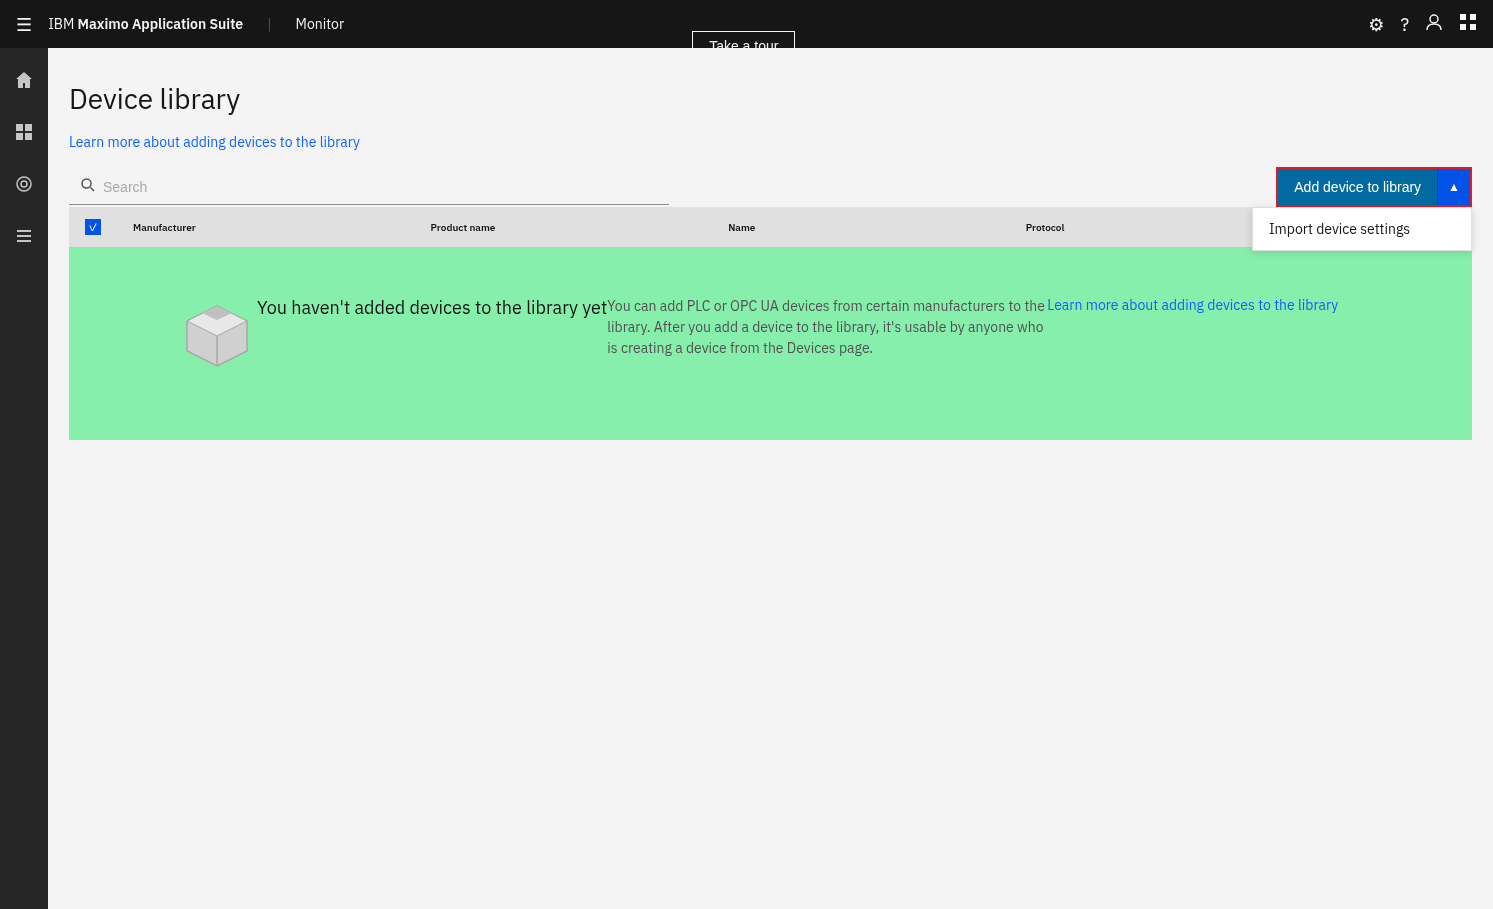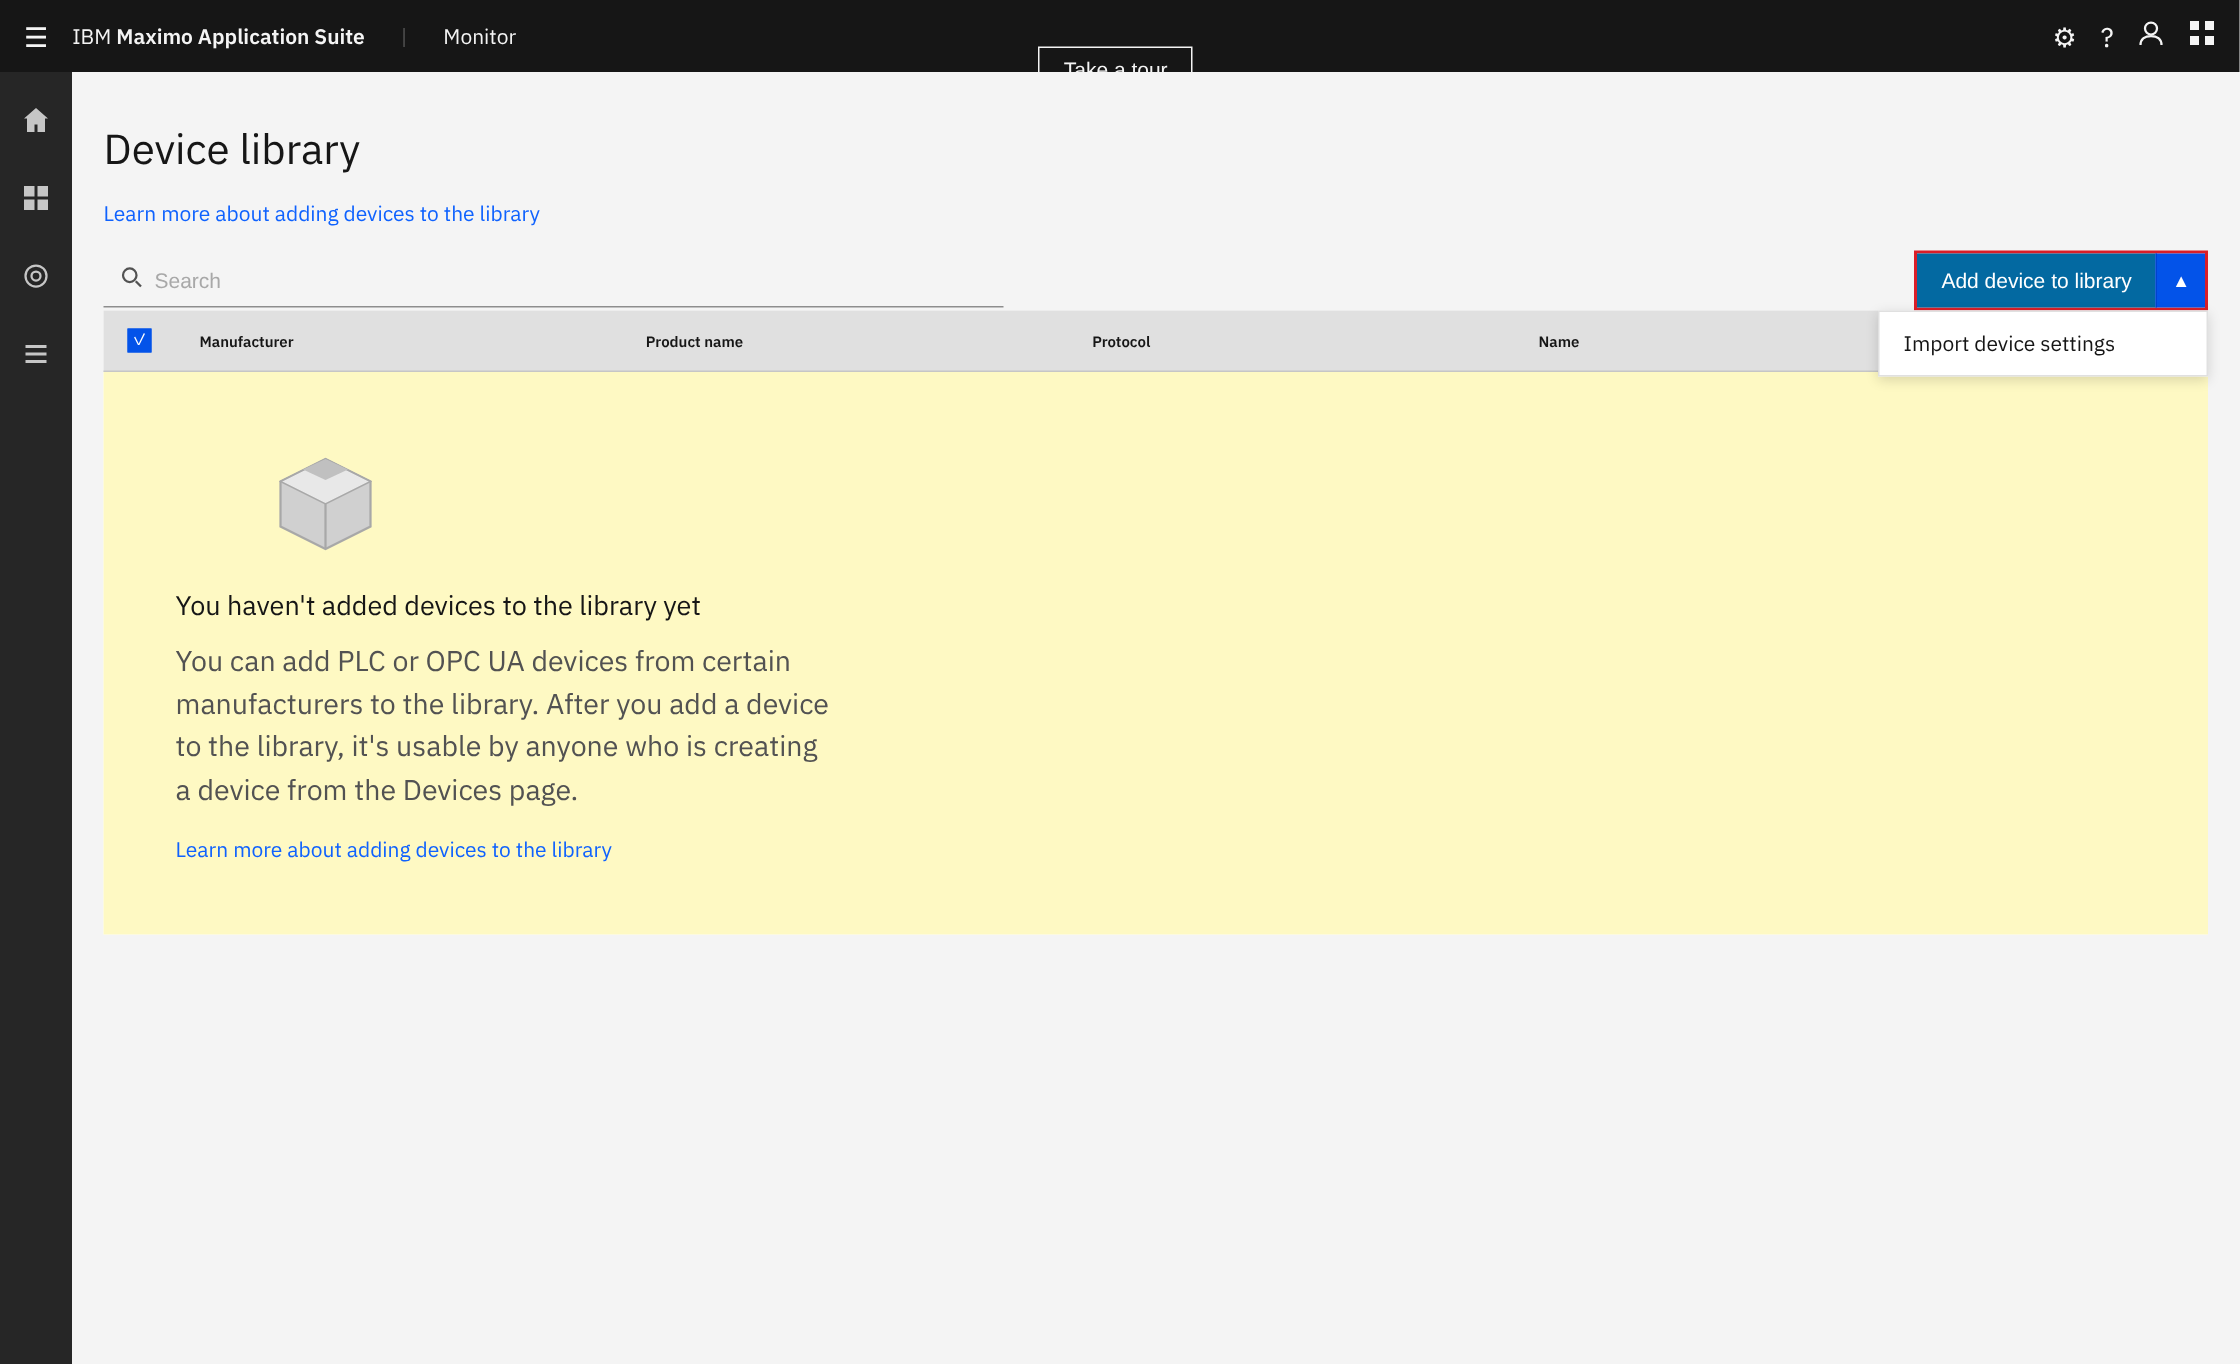--- a/index.html
+++ b/index.html
@@ -215,42 +215,42 @@
     }
     .th-manufacturer { flex: 2; }
     .th-product { flex: 2; }
     .th-name { flex: 2; }
     .th-protocol { flex: 2; }
     .th-inuse { flex: 1; }
 
     
     .empty-state {
       display: flex;
-      flex-direction: column;
+      flex-direction: row;
       align-items: flex-start;
       padding: 48px 48px;
-      background: #fef9c3;
+      background: #86efac;
     }
 
     .empty-box-icon {
       width: 80px;
       height: 80px;
       margin-bottom: 16px;
       margin-left: 60px;
     }
 
     .empty-title {
       font-size: 18px;
       font-weight: 400;
       color: #161616;
       margin-bottom: 12px;
     }
 
     .empty-description {
-      font-size: 19px;
+      font-size: 14px;
       color: #525252;
       max-width: 440px;
       line-height: 1.5;
       margin-bottom: 16px;
     }
 
     .empty-learn-more {
       color: #0f62fe;
       text-decoration: none;
       font-size: 14px;
@@ -349,22 +349,22 @@
   </div>
 
   
   <div class="table-wrapper">
     <div class="table-header">
       <div class="th-checkbox">
         <div class="checkbox-checked"></div>
       </div>
       <div class="th-cell th-manufacturer">Manufacturer</div>
       <div class="th-cell th-product">Product name</div>
+      <div class="th-cell th-name">Name</div>
       <div class="th-cell th-protocol">Protocol</div>
-      <div class="th-cell th-name">Name</div>
       <div class="th-cell th-inuse">In us</div>
     </div>
 
     <div class="empty-state">
 
       <svg class="empty-box-icon" viewBox="0 0 80 80" fill="none" xmlns="http://www.w3.org/2000/svg">
         <polygon points="40,10 70,25 70,55 40,70 10,55 10,25" fill="#d0d0d0" stroke="#a8a8a8" stroke-width="1.5"></polygon>
         <polygon points="40,10 70,25 40,40 10,25" fill="#e8e8e8" stroke="#a8a8a8" stroke-width="1"></polygon>
         <line x1="40" y1="40" x2="40" y2="70" stroke="#a8a8a8" stroke-width="1.5"></line>
         <polygon points="25,17 40,10 55,17 40,24" fill="#c0c0c0"></polygon>

